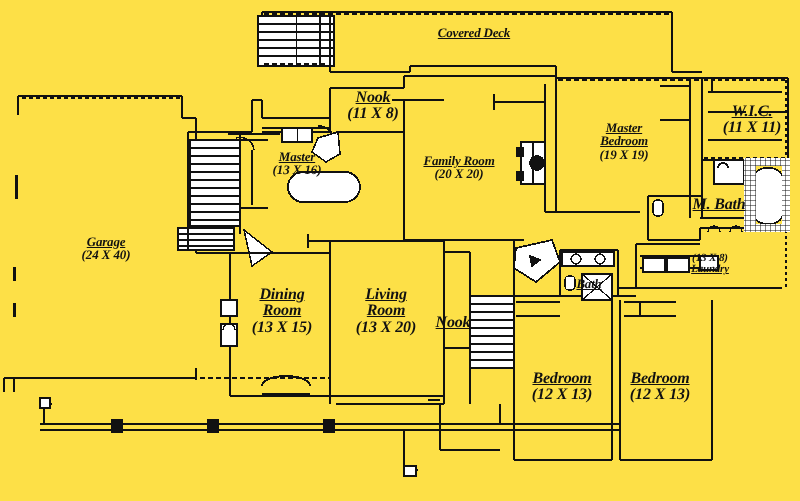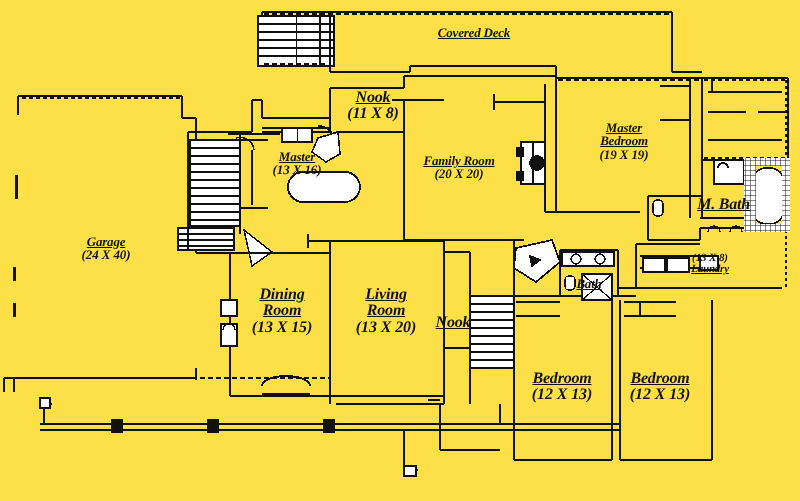--- a/index.html
+++ b/index.html
@@ -447,22 +447,26 @@
     <span class="rn">Family Room</span>
     <span class="dim">(20 X 20)</span>
   </div>
 
   <div class="room-label sz13" style="left:578px;top:121px;width:92px;">
     <span class="rn">Master</span>
     <span class="rn2">Bedroom</span>
     <span class="dim">(19 X 19)</span>
   </div>
 
-
-  <div class="room-label sz12" style="left:688px;top:197px;width:62px;text-align:right;">
+  <div class="room-label sz12" style="left:716px;top:104px;width:72px;">
+    <span class="rn">W.I.C.</span>
+    <span class="dim">(11 X 11)</span>
+  </div>
+
+  <div class="room-label sz12" style="left:688px;top:197px;width:62px;">
     <span class="rn">M. Bath</span>
   </div>
 
   <div class="room-label sz11" style="left:678px;top:253px;width:64px;">
     <span class="dim">(13 X 8)</span>
     <span class="rn">Laundry</span>
   </div>
 
   <div class="room-label sz13" style="left:60px;top:235px;width:92px;">
     <span class="rn">Garage</span>

